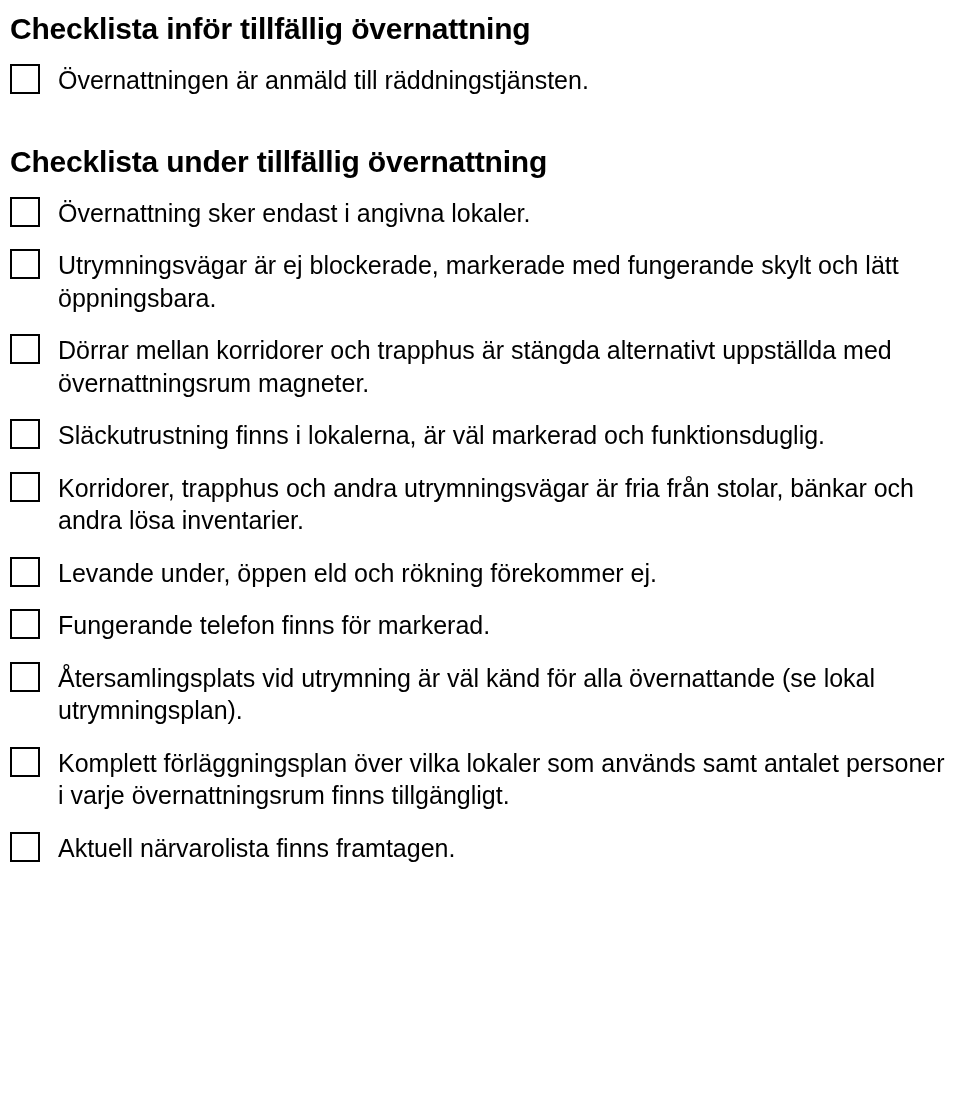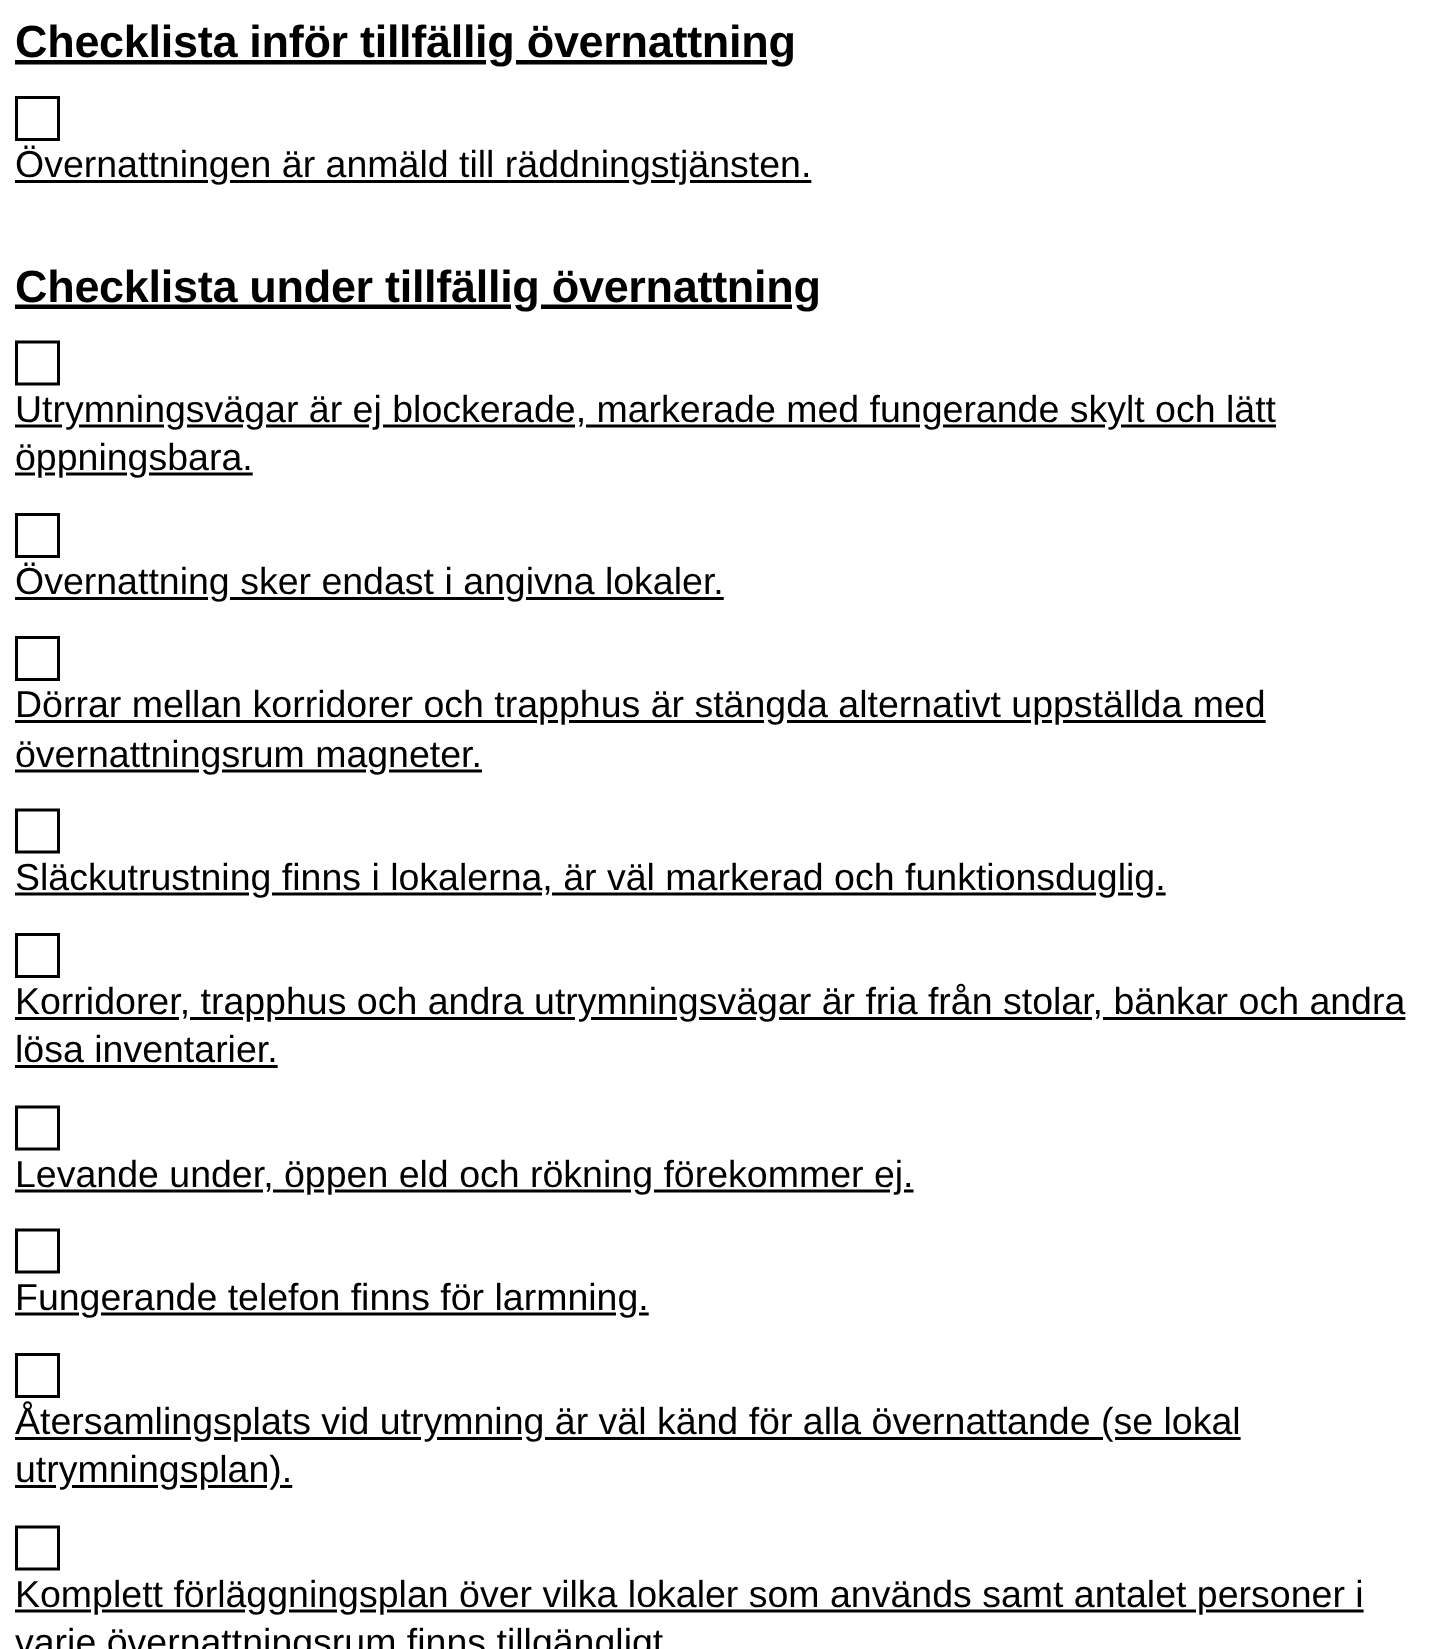--- a/index.html
+++ b/index.html
@@ -15,27 +15,25 @@
       padding: 12px 10px 30px 10px;
     }
     .section-heading {
       font-size: 30px;
       font-weight: 600;
       margin-bottom: 18px;
       letter-spacing: -0.2px;
     }
     .section-block {
       margin-bottom: 48px;
-      text-decoration: underline;
     }
     .item-row {
       display: flex;
       align-items: flex-start;
       margin-bottom: 20px;
-      flex-direction: column;
     }
     .checkbox-box {
       width: 30px;
       height: 30px;
       border: 2px solid #000;
       flex: 0 0 30px;
       margin-right: 18px;
       margin-top: 0;
     }
     .item-text {
@@ -58,26 +56,26 @@
       <div class="item-text">Övernattningen är anmäld till räddningstjänsten.</div>
     </div>
 
   </div>
 
   <div class="section-block">
     <h2 class="section-heading">Checklista under tillfällig övernattning</h2>
 
     <div class="item-row">
       <div class="checkbox-box"></div>
-      <div class="item-text">Utrymningsvägar är ej blockerade, markerade med fungerande skylt och lätt öppningsbara.</div>
+      <div class="item-text">Övernattning sker endast i angivna lokaler.</div>
     </div>
 
     <div class="item-row">
       <div class="checkbox-box"></div>
-      <div class="item-text">Övernattning sker endast i angivna lokaler.</div>
+      <div class="item-text">Utrymningsvägar är ej blockerade, markerade med fungerande skylt och lätt öppningsbara.</div>
     </div>
 
     <div class="item-row">
       <div class="checkbox-box"></div>
       <div class="item-text">Dörrar mellan korridorer och trapphus är stängda alternativt uppställda med övernattningsrum magneter.</div>
     </div>
 
     <div class="item-row">
       <div class="checkbox-box"></div>
       <div class="item-text">Släckutrustning finns i lokalerna, är väl markerad och funktionsduglig.</div>
@@ -88,21 +86,21 @@
       <div class="item-text">Korridorer, trapphus och andra utrymningsvägar är fria från stolar, bänkar och andra lösa inventarier.</div>
     </div>
 
     <div class="item-row">
       <div class="checkbox-box"></div>
       <div class="item-text">Levande under, öppen eld och rökning förekommer ej.</div>
     </div>
 
     <div class="item-row">
       <div class="checkbox-box"></div>
-      <div class="item-text">Fungerande telefon finns för larmning.</div>
+      <div class="item-text">Fungerande telefon finns för markerad.</div>
     </div>
 
     <div class="item-row">
       <div class="checkbox-box"></div>
       <div class="item-text">Återsamlingsplats vid utrymning är väl känd för alla övernattande (se lokal utrymningsplan).</div>
     </div>
 
     <div class="item-row">
       <div class="checkbox-box"></div>
       <div class="item-text">Komplett förläggningsplan över vilka lokaler som används samt antalet personer i varje övernattningsrum finns tillgängligt.</div>

